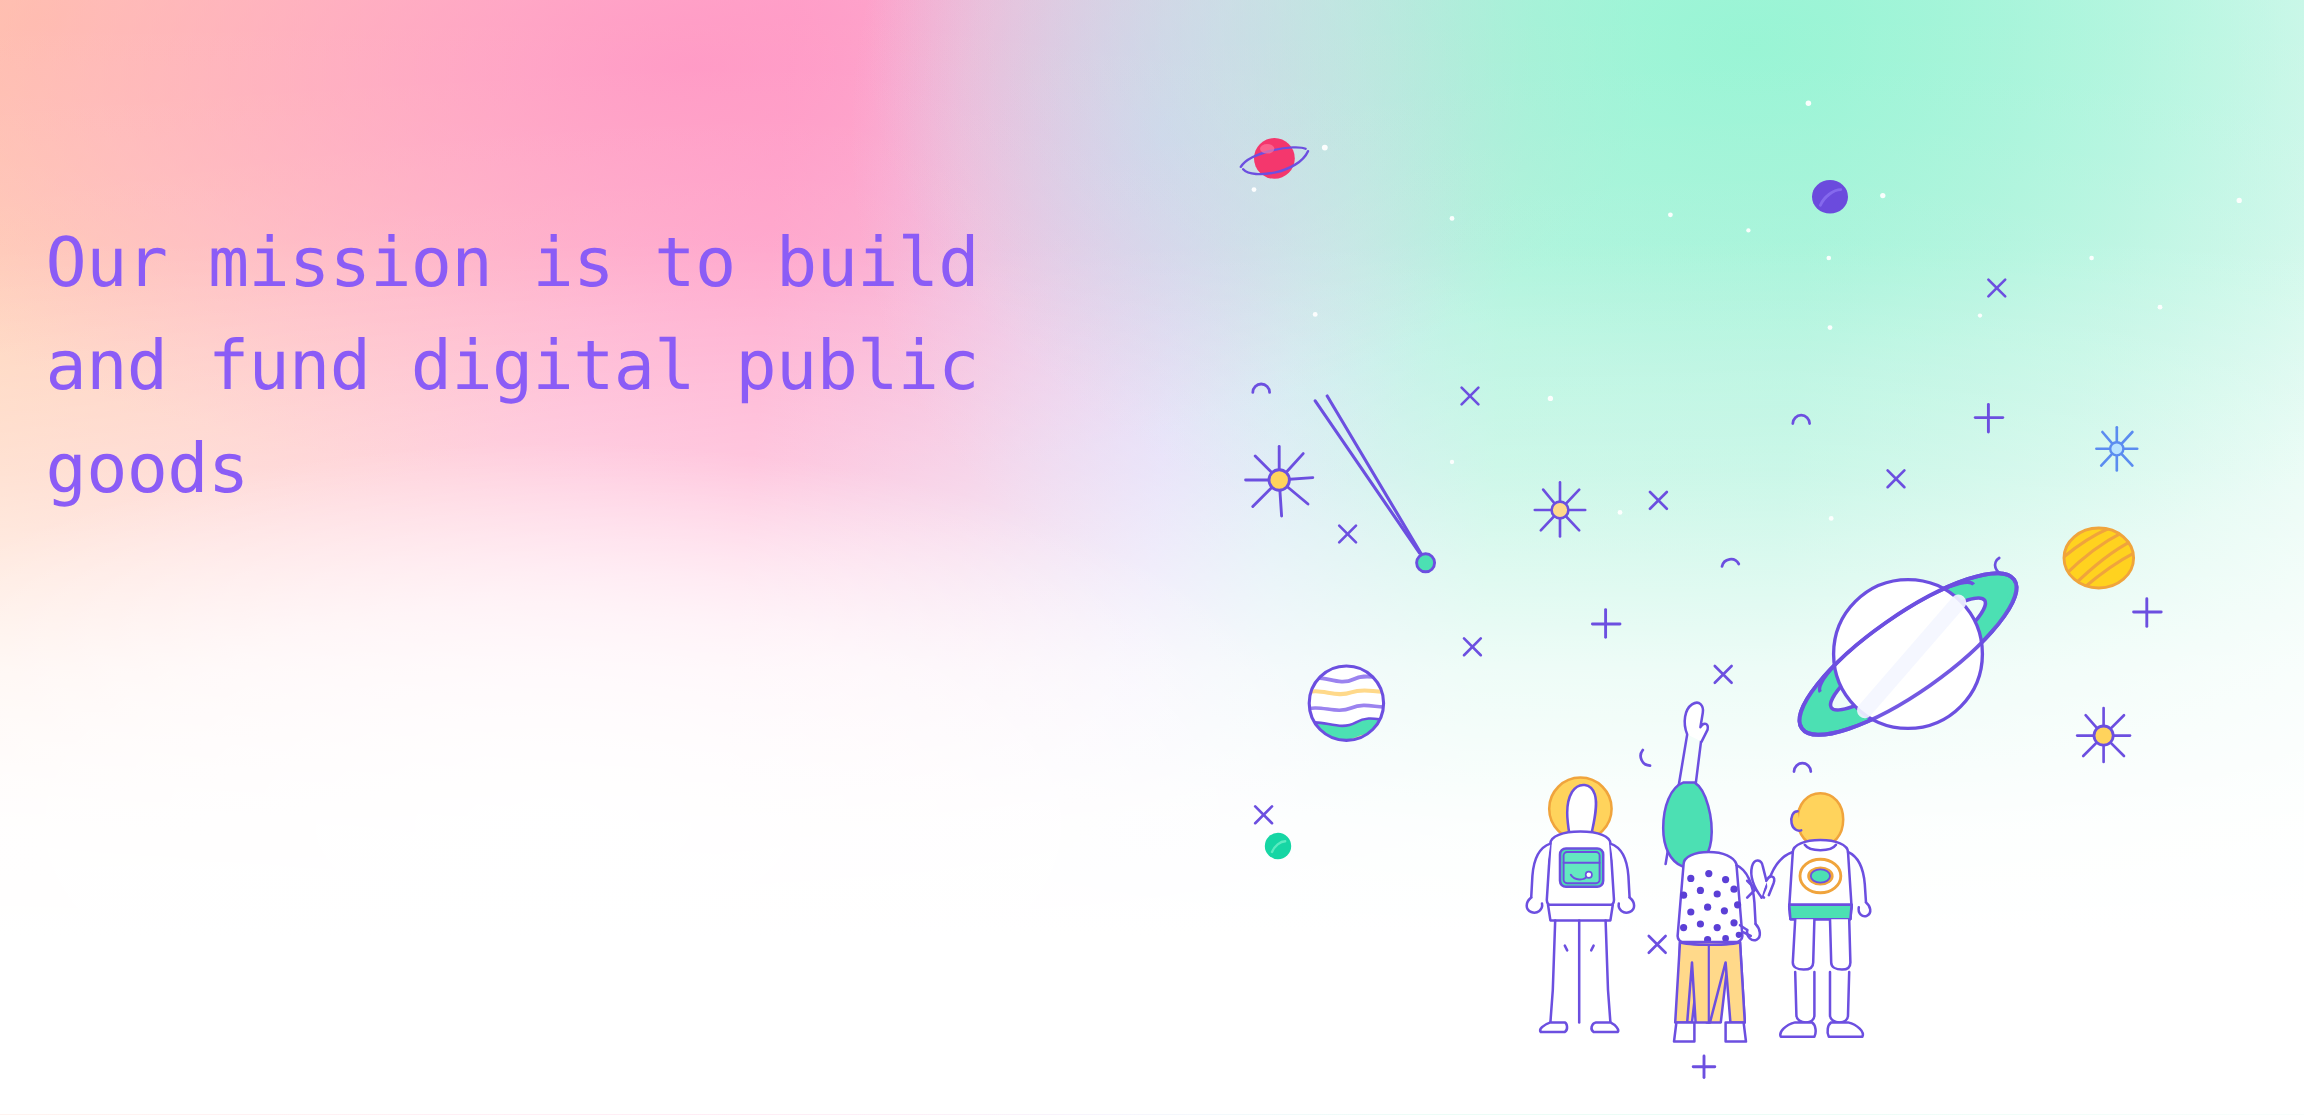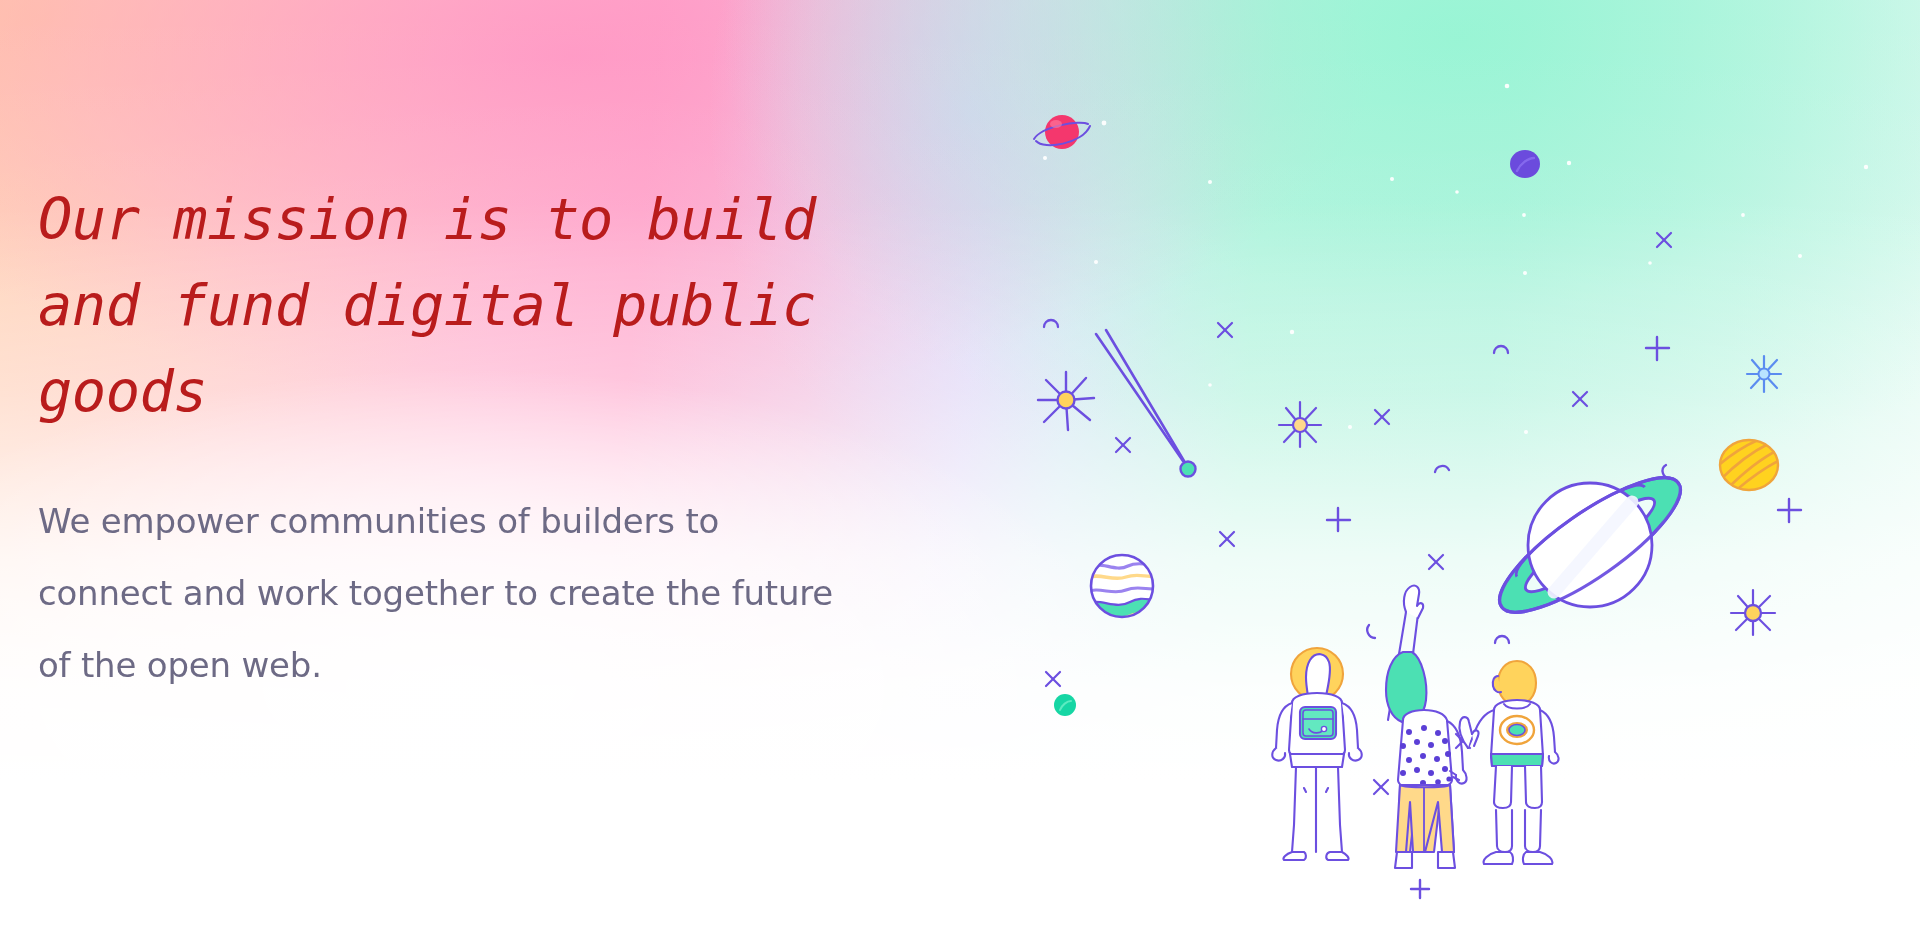--- a/index.html
+++ b/index.html
@@ -66,24 +66,23 @@
   #copy {
     position:absolute;
     left:38px; top:176px;
     width:830px;
   }
   #headline {
     font-family:"DejaVu Sans Mono", "Liberation Mono", monospace;
     font-size:57px;
     line-height:86px;
     letter-spacing:-0.5px;
-    color:#b91c1c;
+    color:#8b5cf6;
     font-weight:400;
     max-width:810px;
-    font-style:italic;
   }
   #subcopy {
     margin-top:51px;
     font-family:"DejaVu Sans", "Liberation Sans", sans-serif;
     font-size:34px;
     line-height:72px;
     color:#6d6a85;
     font-weight:400;
     max-width:800px;
     letter-spacing:-0.2px;
@@ -106,21 +105,20 @@
   <div class="grad-layer grad-h"></div>
   <div class="grad-layer bloom-peach"></div>
   <div class="grad-layer bloom-pink"></div>
   <div class="grad-layer bloom-lav"></div>
   <div class="grad-layer bloom-mint"></div>
   <div class="grad-layer grad-v"></div>
   <div class="grad-layer bloom-white-bl"></div>
 
   <div id="copy">
     <h1 id="headline">Our mission is to build and fund digital public goods</h1>
-    <p id="subcopy">We empower communities of builders to connect and work together to create the future of the open web.</p>
   </div>
 
   <div id="space-illustration">
     <svg width="900" height="860" viewBox="0 0 900 860" fill="none" xmlns="http://www.w3.org/2000/svg">
 
       <g fill="#ffffff" opacity="0.95">
         <circle cx="84" cy="83" r="2.4"></circle>
           <circle cx="25" cy="118" r="2"></circle>
         <circle cx="190" cy="142" r="2"></circle>
           <circle cx="487" cy="46" r="2.3"></circle>

